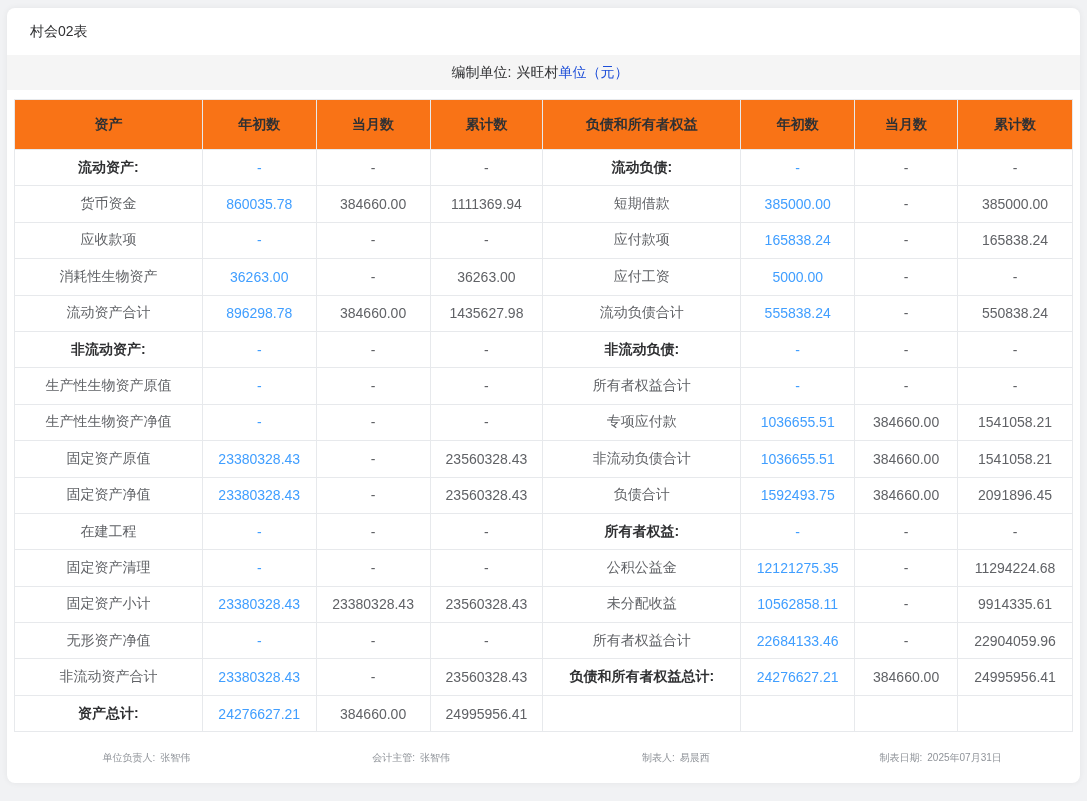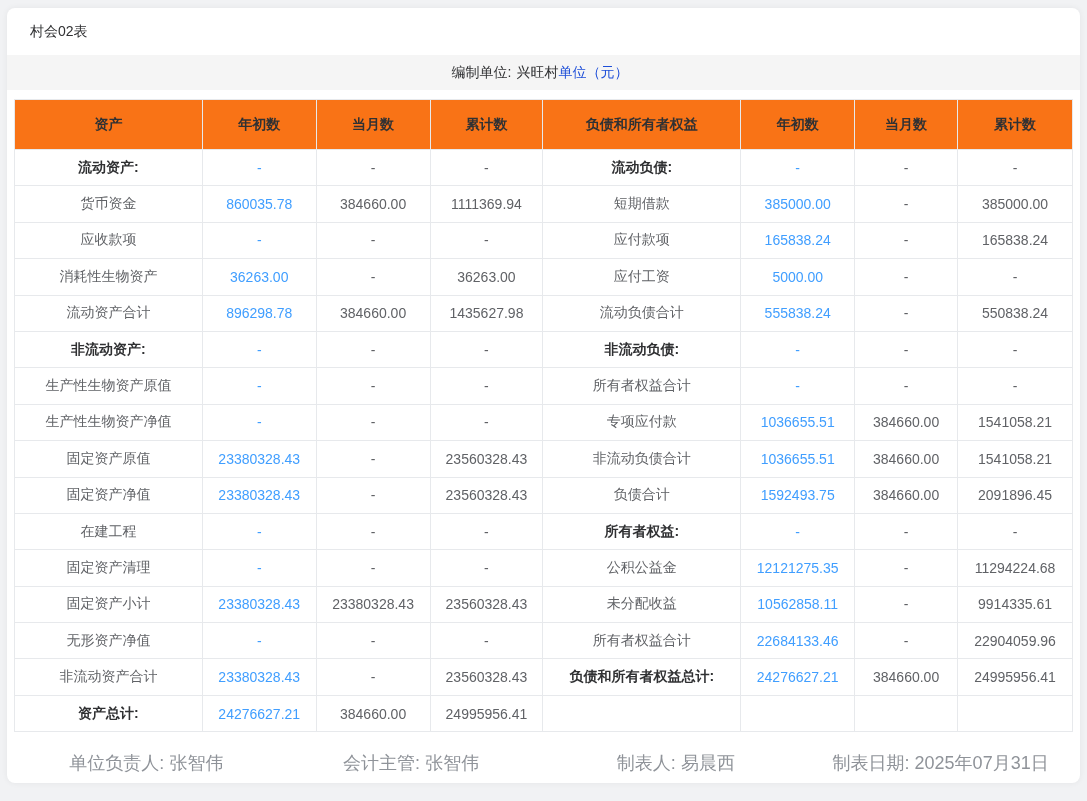--- a/index.html
+++ b/index.html
@@ -52,21 +52,21 @@
     color: #303133;
     font-weight: bold;
   }
   .balance-sheet td { height: 36.4px; color: #606266; background: #ffffff; }
   .balance-sheet td.blue { color: #409EFF; cursor: pointer; }
   .balance-sheet td.label.bold { font-weight: bold; color: #303133; }
   .sign-footer {
     display: flex;
     align-items: center;
     padding: 19px 7px 0 7px;
-    font-size: 18px; color: #8f9399;
+    font-size: 10px; color: #8f9399;
   }
   .sign-item { flex: 1; text-align: center; }
   .sign-item .lbl { margin-right: 5px; }
 </style>
 </head>
 <body>
 
 <div class="report-card">
 
   <div class="title-row">

